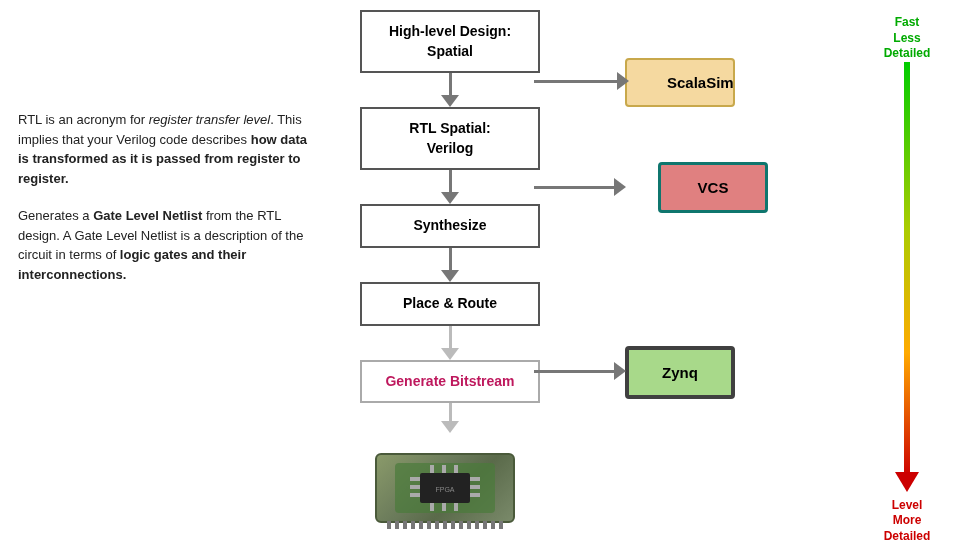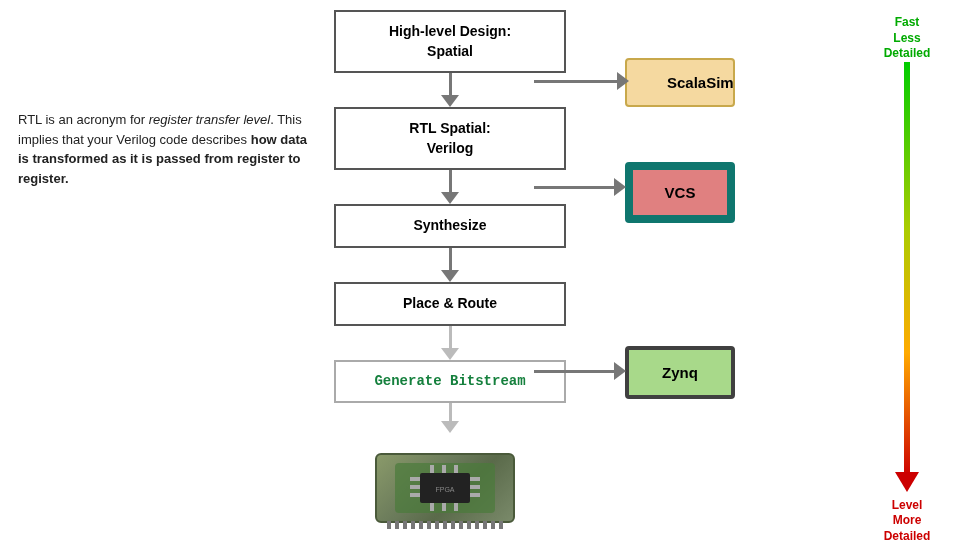--- a/index.html
+++ b/index.html
@@ -44,28 +44,27 @@
       align-items: center;
     }
 
     .flow-box {
       border: 2px solid #555;
       background: #fff;
       text-align: center;
       font-weight: bold;
       font-size: 14px;
       padding: 10px 20px;
-      width: 232px;
+      width: 180px;
       line-height: 1.4;
     }
 
     .flow-box.faded {
-      color: #15803d;
+      color: #be185d;
       border-color: #aaa;
-      font-family: Liberation Mono, monospace;
     }
 
     .connector {
       display: flex;
       flex-direction: column;
       align-items: center;
     }
     .connector .line {
       width: 3px;
       height: 18px;
@@ -100,23 +99,23 @@
     .sim-scalasim {
       background: #f5d9a0;
       border: 2px solid #c8a84b;
       top: 58px;
       left: 625px;
       padding-left: 40px;
     }
 
     .sim-vcs {
       background: #e08080;
-      border: 8px solid #0f766e;
+      border: 3px solid #0f766e;
       top: 162px;
-      left: 625px;
+      left: 658px;
     }
 
     .sim-zynq {
       background: #a8d98a;
       border: 4px solid #404040;
       top: 346px;
       left: 625px;
     }
 
     
@@ -155,20 +154,23 @@
     }
 
   </style>
 </head>
 <body>
 
 <div class="left-panel">
   <p>
     RTL is an acronym for <em>register transfer level</em>. This implies that your Verilog code describes <strong>how data is transformed as it is passed from register to register.</strong>
   </p>
+  <p>
+    Generates a <strong>Gate Level Netlist</strong> from the RTL design. A Gate Level Netlist is a description of the circuit in terms of <strong>logic gates and their interconnections.</strong>
+  </p>
 </div>
 
 <div class="flow-container">
 
   <div class="flow-box">
     <span>High-level Design:</span><br>
     <span>Spatial</span>
   </div>
 
   <div class="connector">

